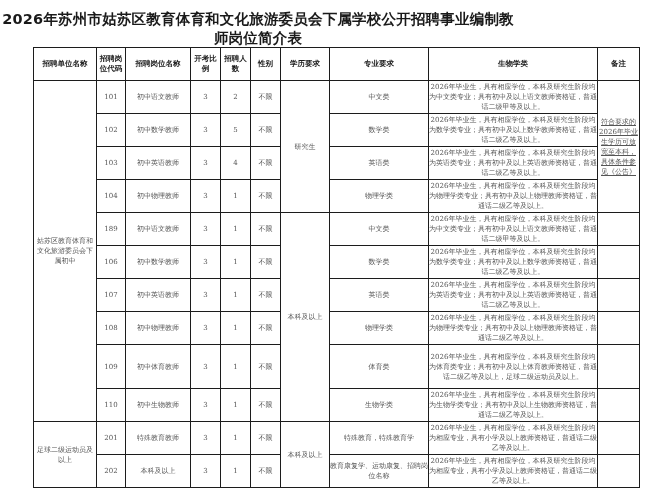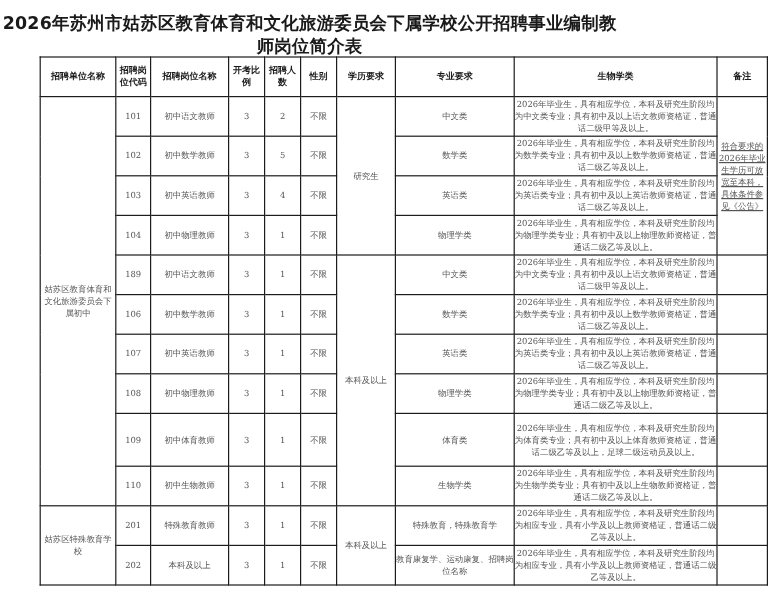--- a/index.html
+++ b/index.html
@@ -173,21 +173,21 @@
       <td>初中生物教师</td>
       <td>3</td>
       <td>1</td>
       <td>不限</td>
       <td>生物学类</td>
       <td class="other">2026年毕业生，具有相应学位，本科及研究生阶段均为生物学类专业；具有初中及以上生物教师资格证，普通话二级乙等及以上。</td>
       <td></td>
     </tr>
 
     <tr class="r33">
-      <td rowspan="2" class="unit">姑苏区特殊教育学校</td>
+      <td rowspan="2" class="unit">足球二级运动员及以上</td>
       <td>201</td>
       <td>特殊教育教师</td>
       <td>3</td>
       <td>1</td>
       <td>不限</td>
       <td rowspan="2">本科及以上</td>
       <td>特殊教育，特殊教育学</td>
       <td class="other">2026年毕业生，具有相应学位，本科及研究生阶段均为相应专业，具有小学及以上教师资格证，普通话二级乙等及以上。</td>
       <td></td>
     </tr>

